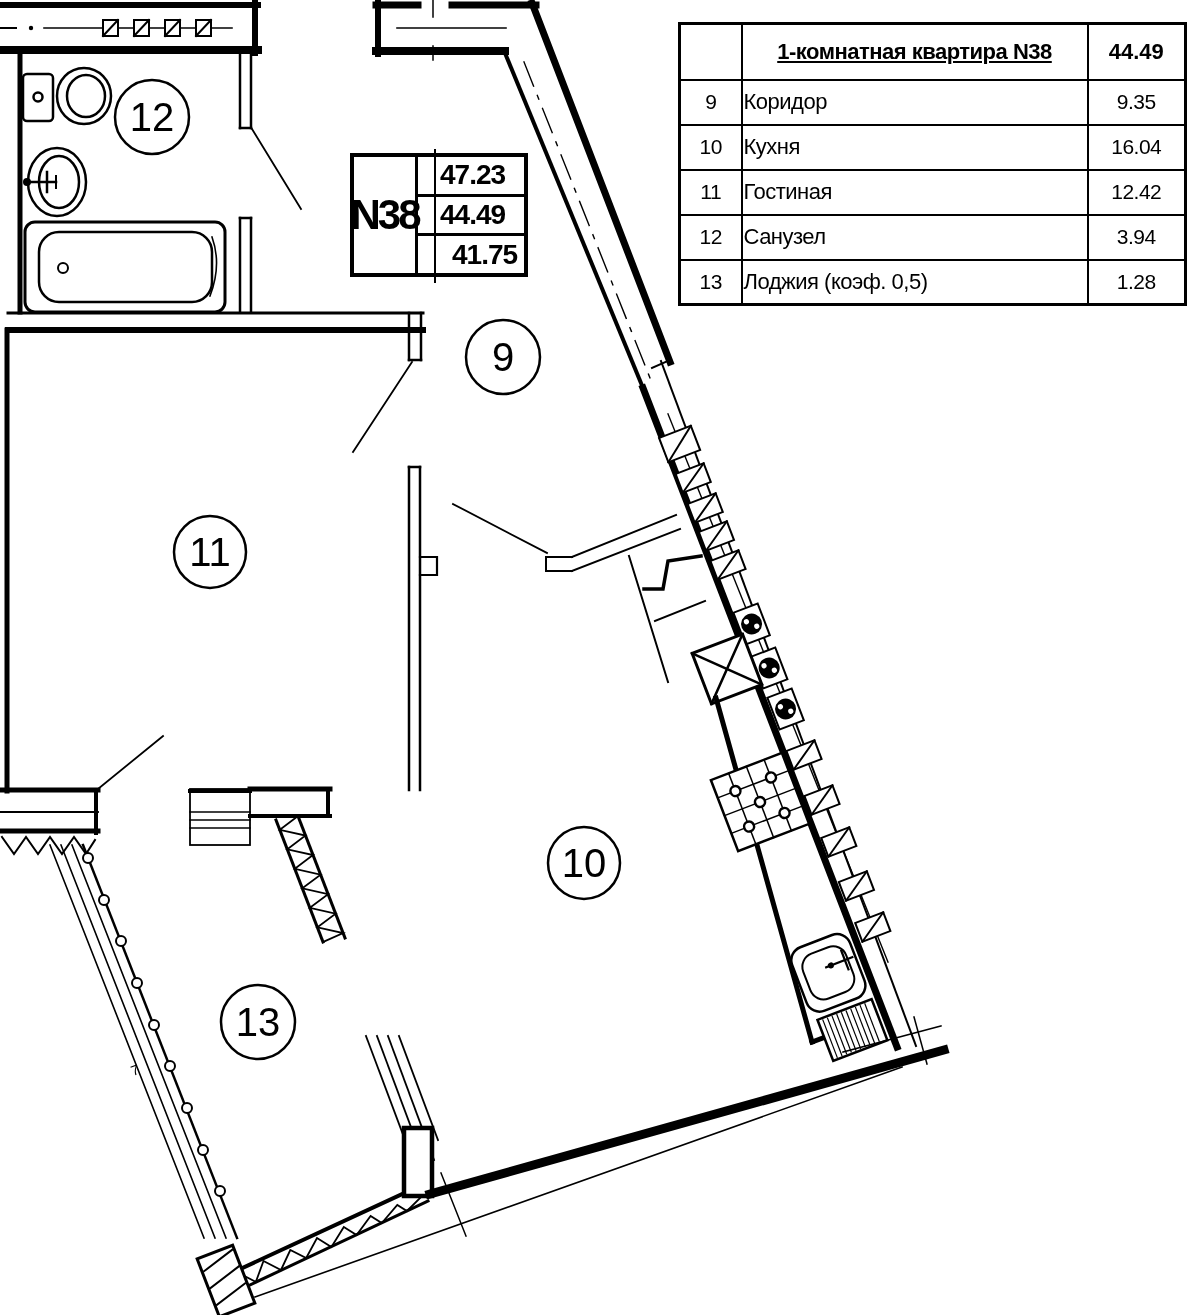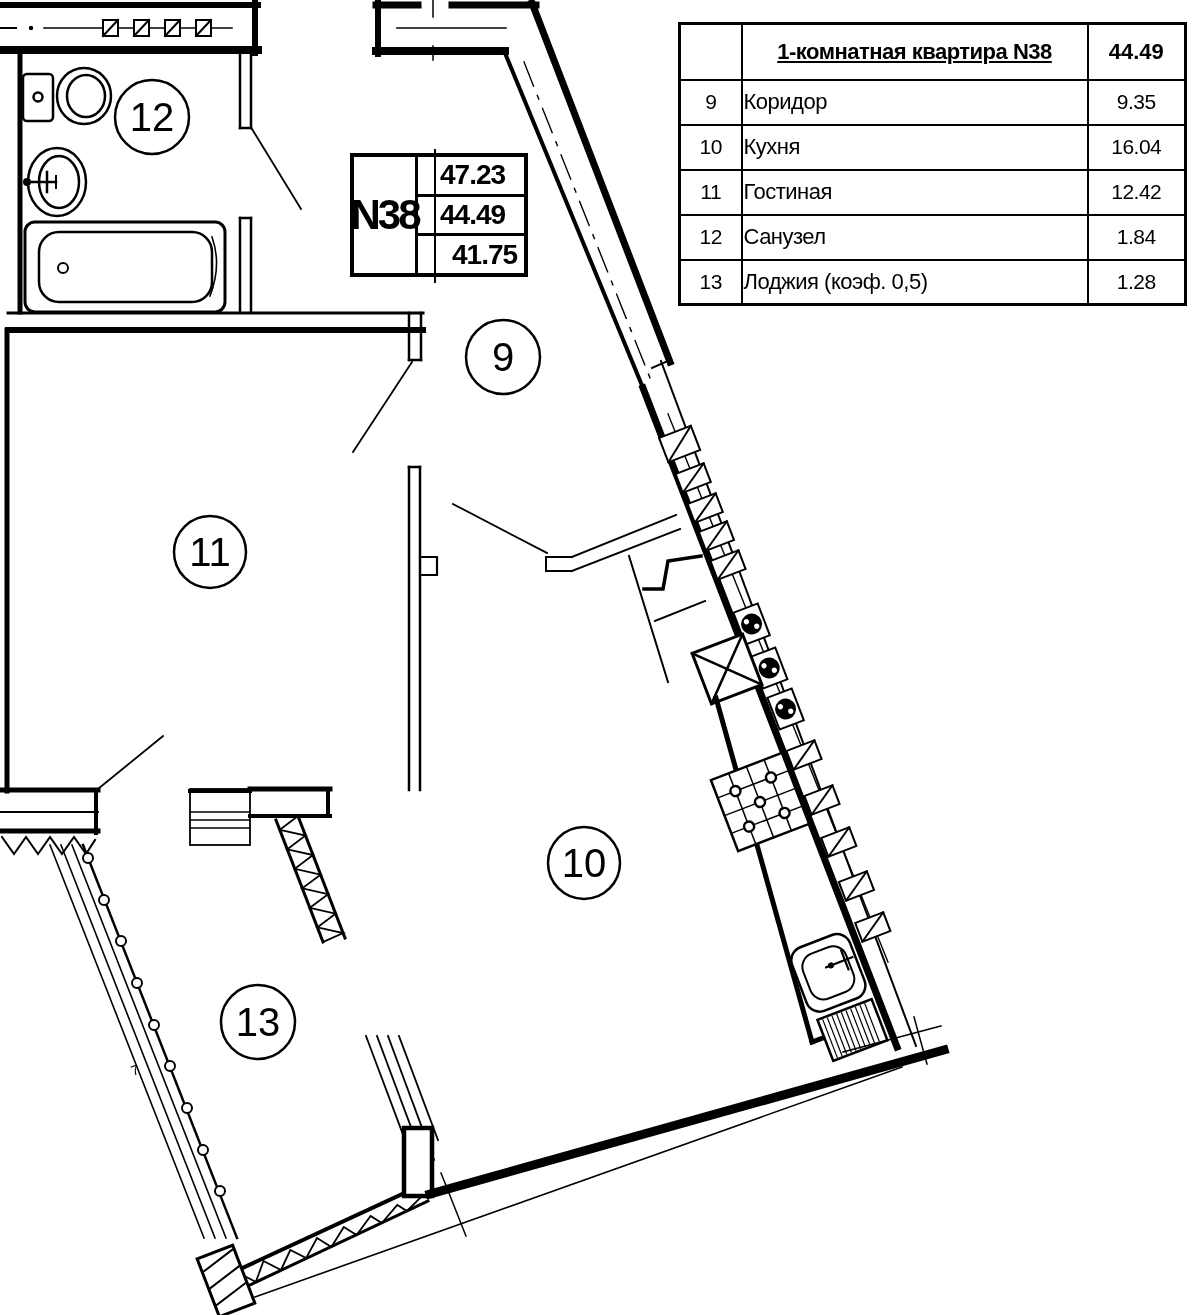--- a/index.html
+++ b/index.html
@@ -359,21 +359,21 @@
     <td class="area">16.04</td>
   </tr>
   <tr style="height:45px">
     <td class="num">11</td>
     <td class="name">Гостиная</td>
     <td class="area">12.42</td>
   </tr>
   <tr style="height:45px">
     <td class="num">12</td>
     <td class="name">Санузел</td>
-    <td class="area">1.84</td>
+    <td class="area">3.94</td>
   </tr>
   <tr style="height:45px">
     <td class="num">13</td>
     <td class="name">Лоджия (коэф. 0,5)</td>
     <td class="area">1.28</td>
   </tr>
 </tbody>
     </table>
 
 <div class="stamp">

